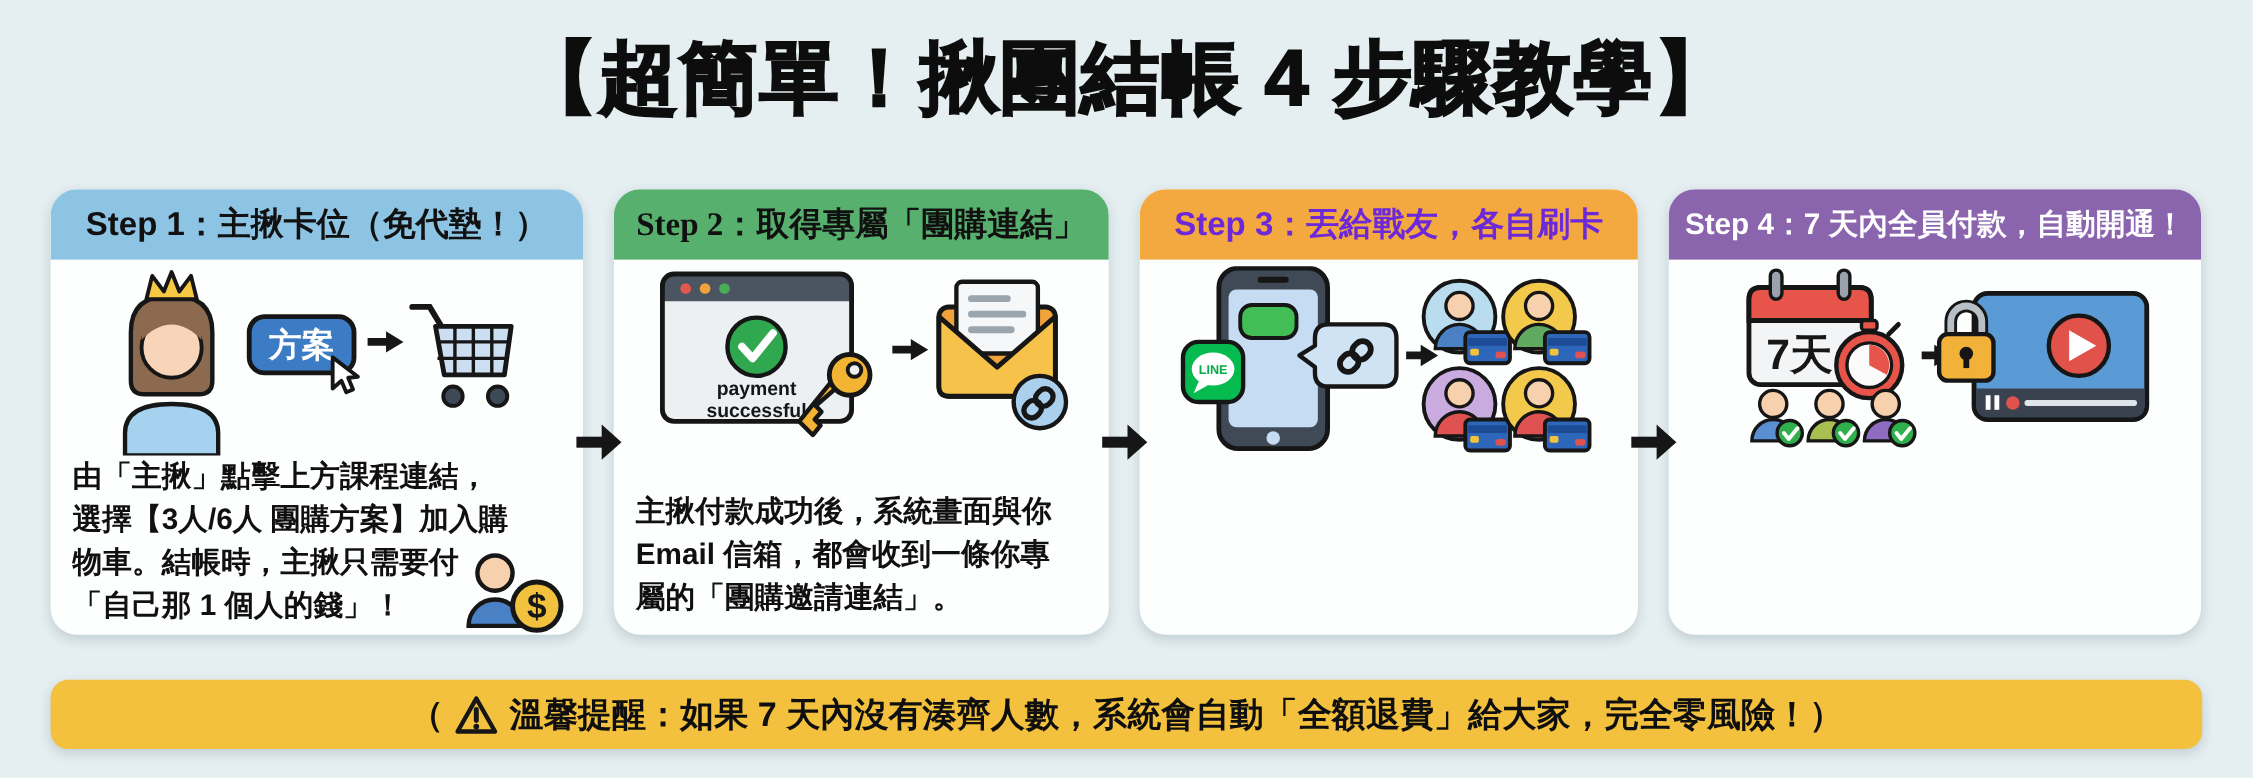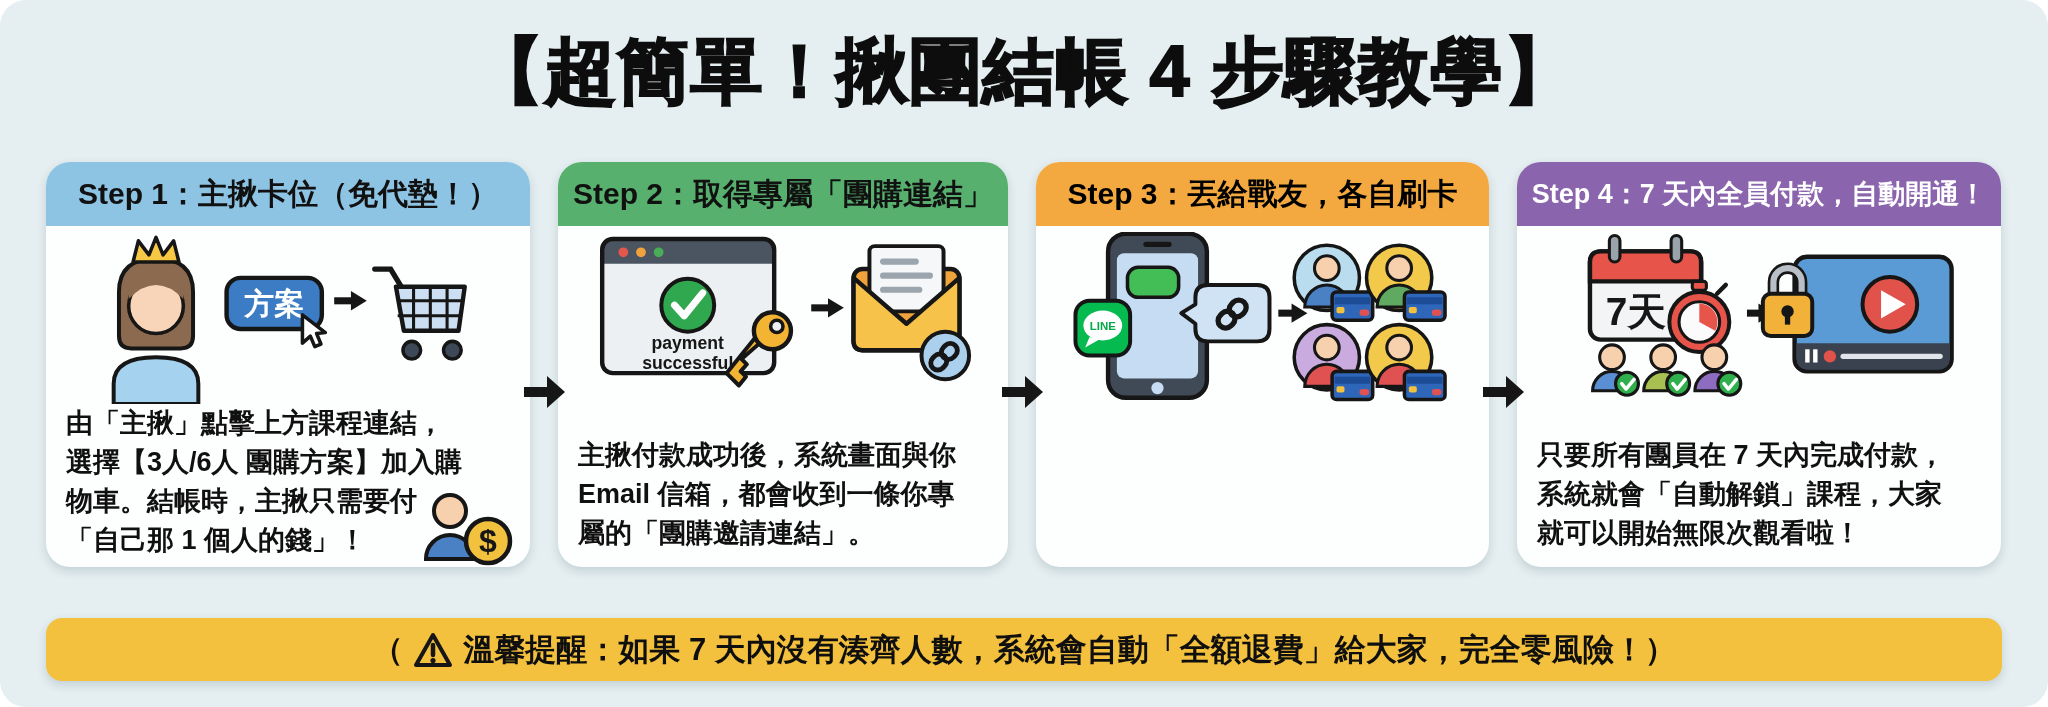--- a/index.html
+++ b/index.html
@@ -1,22 +1,22 @@
 <!DOCTYPE html>
 <html><head>
 <meta charset="utf-8">
 <style>
   html,body{margin:0;padding:0;}
   body{font-family:"Liberation Sans","DejaVu Sans",sans-serif;}
-  .canvas{position:relative;width:2048px;height:707px;background:#e5eef0;overflow:hidden;border-radius:26px;}
+  .canvas{position:relative;width:2048px;height:707px;background:#e5eef0;overflow:hidden;}
   svg{font-family:inherit;display:block;}
   .title{position:absolute;left:0;top:26px;width:2048px;margin:0;text-align:center;
          font-size:72px;font-weight:900;color:#0d0d0d;letter-spacing:1px;
          -webkit-text-stroke:2px #0d0d0d;line-height:1.25;}
-  .cards{position:absolute;left:46px;top:162px;width:1956px;height:405px;display:flex;align-items:stretch;}
+  .cards{position:absolute;left:46px;top:172px;width:1956px;height:405px;display:flex;align-items:stretch;}
   .card{display:flex;flex-direction:column;background:#fdfefe;border-radius:24px;overflow:hidden;
         box-shadow:0 4px 10px rgba(60,95,105,.20);}
   .card1{width:484px;} .card2{width:450px;} .card3{width:453px;} .card4{width:484px;}
   .card-header{height:64px;flex:0 0 64px;display:flex;align-items:center;justify-content:center;
         font-size:30px;font-weight:800;white-space:nowrap;letter-spacing:0;}
   .card4 .card-header{font-size:27px;}
   .illus{height:172px;flex:0 0 172px;margin-top:6px;display:flex;justify-content:center;}
   .illus svg{width:96%;height:100%;}
   .body-text{flex:1;display:flex;flex-direction:column;justify-content:flex-end;
         padding:0 16px 14px 20px;font-size:27px;font-weight:700;color:#101010;line-height:1.45;
@@ -90,21 +90,21 @@
     </section>
 
     <div class="connector">
       <svg viewBox="0 0 44 36">
           <path d="M2 18 H27" stroke="#161616" stroke-width="10"></path>
           <polygon points="25,2 43,18 25,34" fill="#161616"></polygon>
         </svg>
     </div>
 
     <section class="card card2">
-      <header class="card-header" style="background-color: rgb(87, 176, 110); color: rgb(17, 17, 17);">Step 2：取得專屬「團購連結」</header>
+      <header class="card-header" style="background-color: rgb(87, 176, 110); color: rgb(17, 17, 17); font-family: Liberation Serif, serif;">Step 2：取得專屬「團購連結」</header>
       <div class="illus">
         <svg viewBox="0 0 440 195" preserveAspectRatio="xMidYMid meet">
           <g transform="translate(15,8)">
             <rect x="0" y="0" width="195" height="152" rx="12" fill="#edf0f2"></rect>
             <path d="M0 28 V12 Q0 0 12 0 H183 Q195 0 195 12 V28 Z" fill="#4a5561"></path>
             <rect x="0" y="0" width="195" height="152" rx="12" fill="none" stroke="#161616" stroke-width="5"></rect>
             <circle cx="24" cy="15" r="5.5" fill="#e4574d"></circle>
             <circle cx="44" cy="15" r="5.5" fill="#f0a33c"></circle>
             <circle cx="64" cy="15" r="5.5" fill="#49ad57"></circle>
             <g>
@@ -150,21 +150,21 @@
     </section>
 
     <div class="connector">
       <svg viewBox="0 0 44 36">
           <path d="M2 18 H27" stroke="#161616" stroke-width="10"></path>
           <polygon points="25,2 43,18 25,34" fill="#161616"></polygon>
         </svg>
     </div>
 
     <section class="card card3">
-      <header class="card-header" style="background-color: rgb(243, 169, 63); color: #000000;">Step 3：丟給戰友，各自刷卡</header>
+      <header class="card-header" style="background-color: rgb(243, 169, 63); color: #6d28d9;">Step 3：丟給戰友，各自刷卡</header>
       <div class="illus">
         <svg viewBox="0 0 440 195" preserveAspectRatio="xMidYMid meet">
           <g transform="translate(45,2)">
             <rect x="0" y="0" width="112" height="186" rx="20" fill="#3f4a56" stroke="#161616" stroke-width="5"></rect>
             <rect x="10" y="22" width="92" height="142" rx="8" fill="#c6dcf2"></rect>
             <rect x="40" y="9" width="32" height="6" rx="3" fill="#161616"></rect>
             <rect x="22" y="38" width="58" height="34" rx="12" fill="#43bd55" stroke="#161616" stroke-width="4"></rect>
             <circle cx="56" cy="175" r="7" fill="#c6dcf2"></circle>
           </g>
           <g transform="translate(8,78)">
@@ -299,25 +299,20 @@
             <g>
               <path d="M-10 42 v-13 a16 16 0 0 1 32 0 v13" fill="none" stroke="#161616" stroke-width="13"></path>
               <path d="M-10 42 v-13 a16 16 0 0 1 32 0 v13" fill="none" stroke="#b9bfc6" stroke-width="7"></path>
               <rect x="-22" y="42" width="56" height="48" rx="9" fill="#f2b239" stroke="#161616" stroke-width="4.5"></rect>
               <circle cx="6" cy="62" r="7" fill="#161616"></circle>
               <rect x="3" y="62" width="6" height="15" fill="#161616"></rect>
             </g>
           </g>
         </svg>
       </div>
-      <div class="body-text">
-        <div class="line">只要所有團員在 7 天內完成付款，</div>
-        <div class="line">系統就會「自動解鎖」課程，大家</div>
-        <div class="line">就可以開始無限次觀看啦！</div>
-      </div>
     </section>
 
   </div>
 
   <div class="reminder" style="background-color: rgb(243, 193, 61);">
     <span>（</span>
     <svg class="warn" viewBox="0 0 40 36">
       <polygon points="20,3 37,33 3,33" fill="none" stroke="#161616" stroke-width="4" stroke-linejoin="round"></polygon>
       <path d="M20 13 V23" stroke="#161616" stroke-width="4.5" stroke-linecap="round"></path>
       <circle cx="20" cy="28.5" r="2.6" fill="#161616"></circle>

